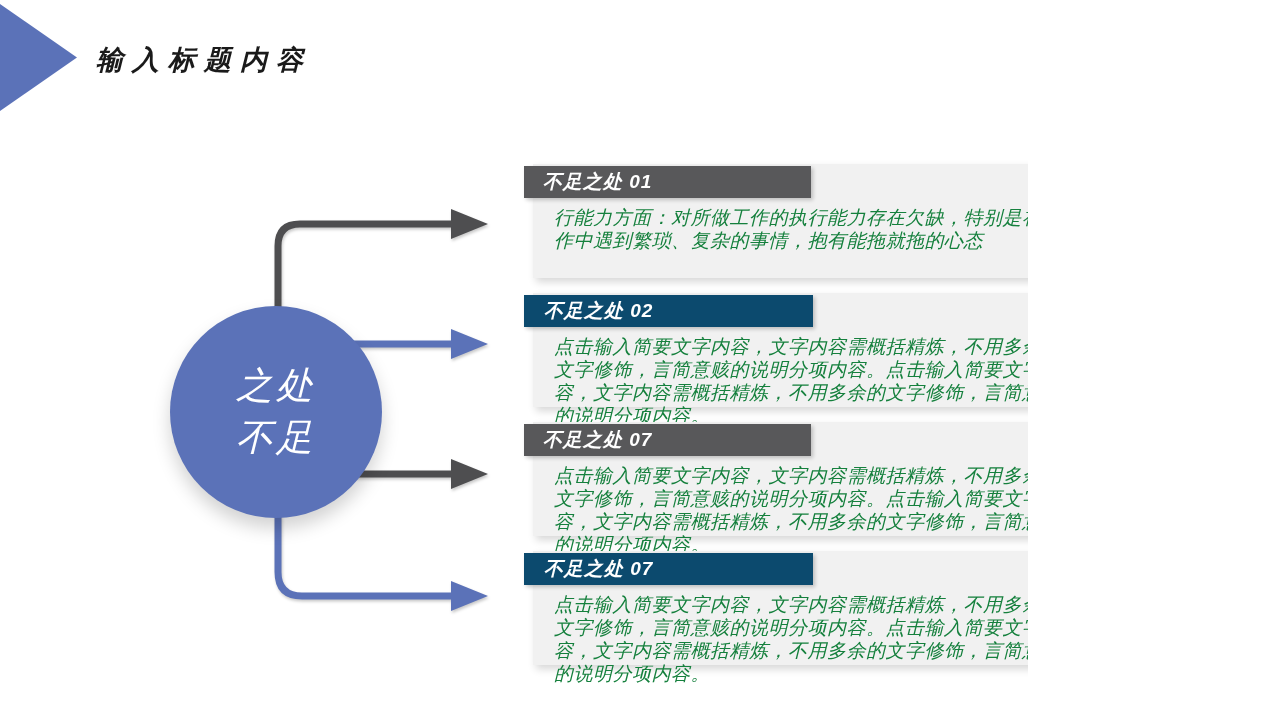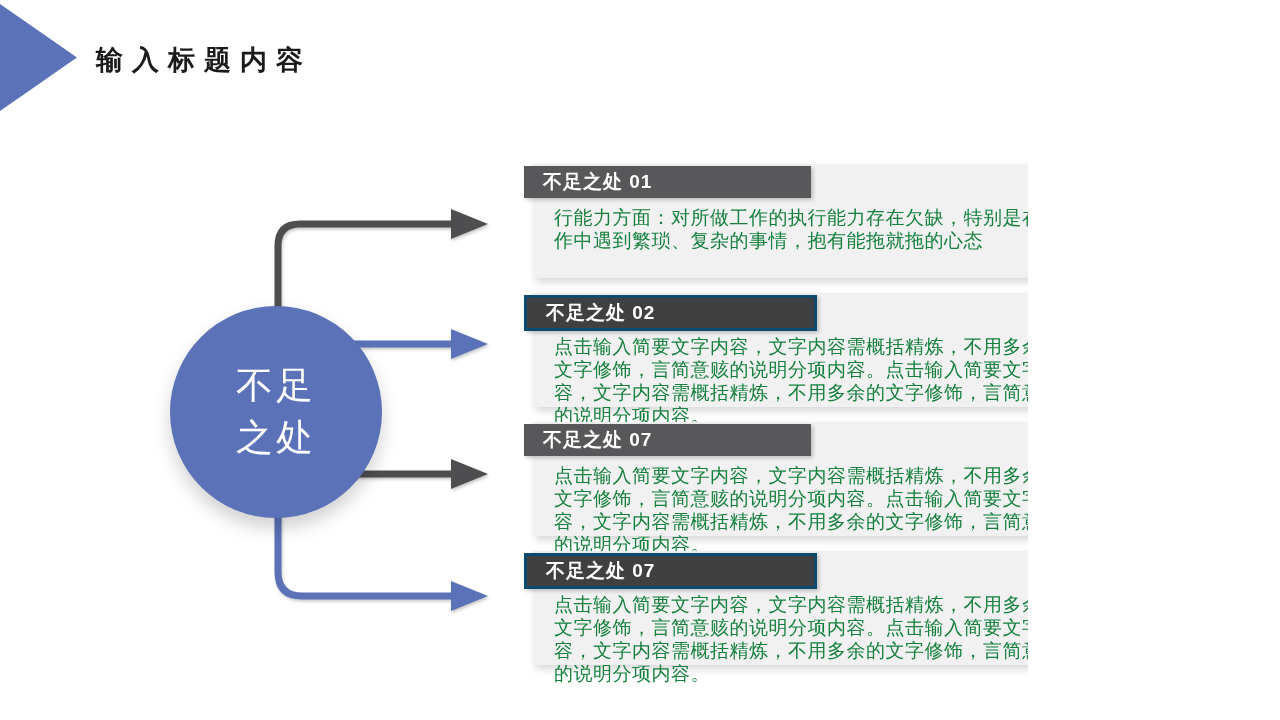--- a/index.html
+++ b/index.html
@@ -7,20 +7,21 @@
     padding: 0;
     background: #ffffff;
     font-family: "Liberation Sans", "DejaVu Sans", sans-serif;
   }
   .slide {
     position: relative;
     width: 1028px;
     height: 720px;
     background: #ffffff;
     overflow: hidden;
+    font-style: italic;
   }
 
   
   .corner-triangle {
     position: absolute;
     left: 0;
     top: 4px;
     width: 77px;
     height: 107px;
     background: #5B72B8;
@@ -103,21 +104,21 @@
     padding-left: 19px;
     box-sizing: content-box;
     color: #ffffff;
     font-size: 19px;
     font-weight: 700;
     letter-spacing: 1px;
     box-shadow: 2px 2px 4px rgba(0,0,0,0.22);
     white-space: nowrap;
   }
   .card-header.dark { background: #58585A; }
-  .card-header.blue { background: #404040; border: 3px solid #0c4a6e; height: 30px; line-height: 30px; }
+  .card-header.blue { background: #0c4a6e; border: 1px solid #0c4a6e; height: 30px; line-height: 30px; }
 
   .card-body {
     position: absolute;
     left: 21px;
     right: 26px;
     top: 42px;
     margin: 0;
     font-size: 19px;
     line-height: 23px;
     letter-spacing: 0.5px;
@@ -147,22 +148,22 @@
       <polygon class="fill-dark" points="451,459 451,489 488,474"></polygon>
     </g>
     <g>
       <path class="stroke-blue" d="M278 505 L278 572 Q278 596 302 596 L451 596"></path>
       <polygon class="fill-blue" points="451,581 451,611 488,596"></polygon>
     </g>
   </svg>
 
   <div class="center-circle">
     <div class="label">
+      <span>之处</span>
       <span>不足</span>
-      <span>之处</span>
     </div>
   </div>
 
   <section class="card pos-1">
     <header class="card-header dark">不足之处 01</header>
     <p class="card-body">行能力方面：对所做工作的执行能力存在欠缺，特别是在工作中遇到繁琐、复杂的事情，抱有能拖就拖的心态</p>
   </section>
 
   <section class="card pos-2">
     <header class="card-header blue">不足之处 02</header>

